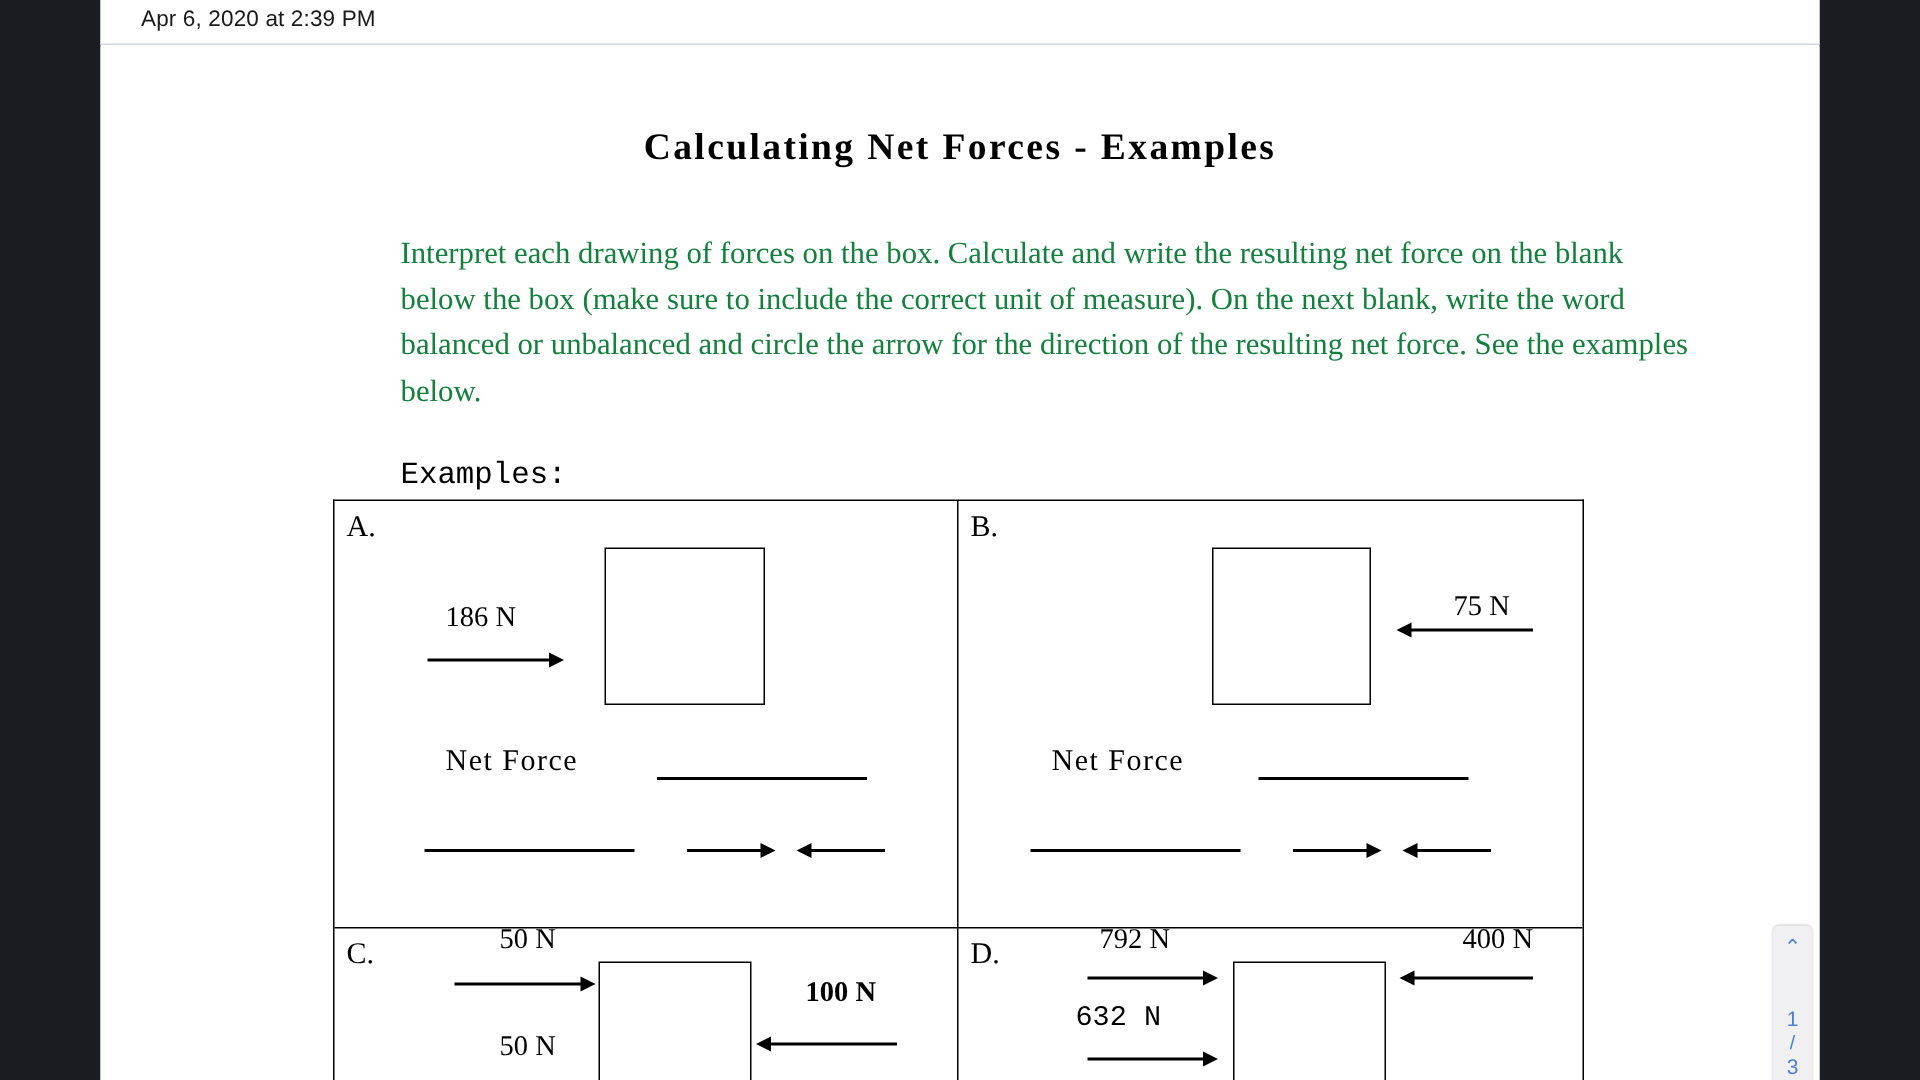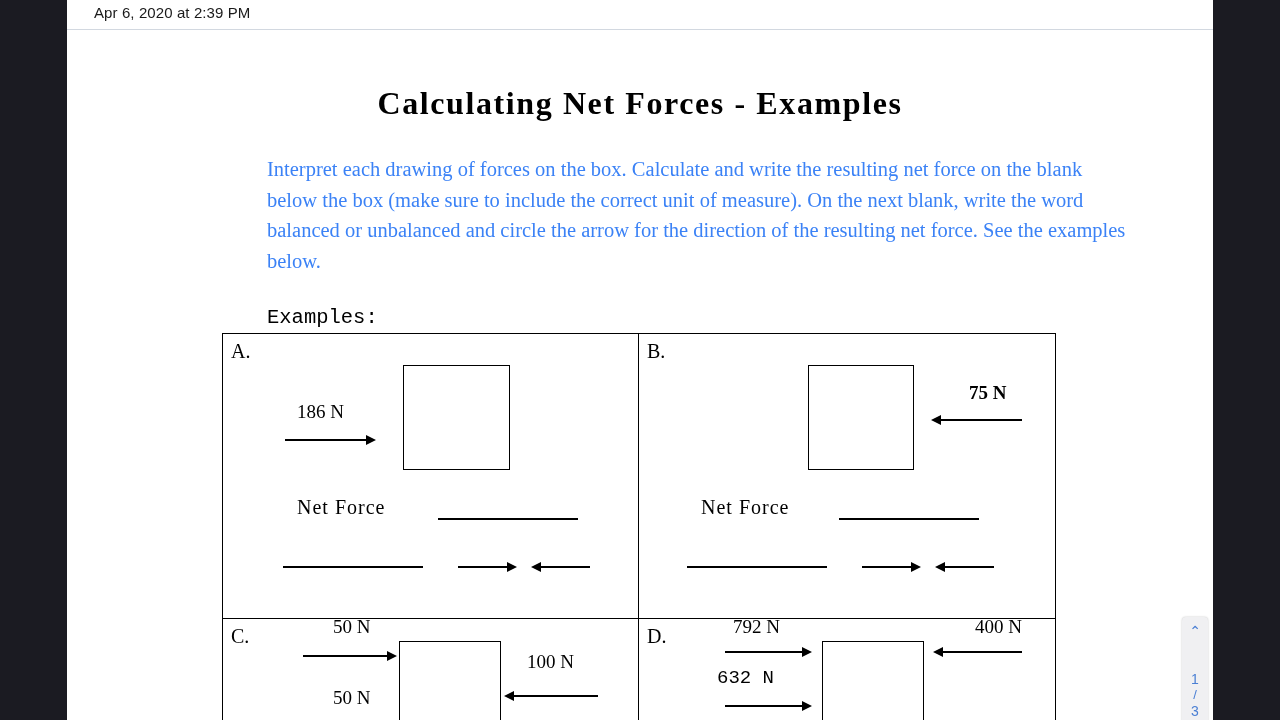--- a/index.html
+++ b/index.html
@@ -53,33 +53,33 @@
     width: 1146px;
     height: 689px;
     background: #ffffff;
   }
   #doc-title {
     position: absolute;
     left: 0;
     top: 54px;
     width: 1146px;
     text-align: center;
-    font-size: 32px;
+    font-size: 25px;
     font-weight: bold;
     letter-spacing: 1.6px;
     color: #000;
   }
   #intro {
     position: absolute;
     left: 200px;
     top: 123px;
     width: 870px;
     font-size: 20.5px;
     line-height: 30.5px;
-    color: #3b82f6;
+    color: #15803d;
     text-align: left;
   }
   #examples-label {
     position: absolute;
     left: 200px;
     top: 275px;
     font-size: 20.5px;
     color: #000;
     font-family: Liberation Mono, monospace;
   }
@@ -227,21 +227,21 @@
             <div class="plain-line" style="left:60px; top:232px; width:140px;"></div>
             <div class="arrow right" style="left:235px; top:232px; width:50px;"></div>
             <div class="arrow left" style="left:317px; top:232px; width:50px;"></div>
           </div>
 
           <div class="cell">
             <div class="cell-letter">B.</div>
 
             <div class="force-box" style="left:169px; top:31px; width:104px; height:103px;"></div>
 
-            <div class="flabel" style="left:330px; top:48px;font-weight:bold;">75  N</div>
+            <div class="flabel" style="left:330px; top:60px;">75  N</div>
             <div class="arrow left" style="left:301px; top:85px; width:82px;"></div>
 
             <div class="netforce-text" style="left:62px; top:162px;">Net   Force</div>
             <div class="plain-line" style="left:200px; top:184px; width:140px;"></div>
 
             <div class="plain-line" style="left:48px; top:232px; width:140px;"></div>
             <div class="arrow right" style="left:223px; top:232px; width:50px;"></div>
             <div class="arrow left" style="left:305px; top:232px; width:50px;"></div>
           </div>
         </div>
@@ -251,21 +251,21 @@
           <div class="cell left">
             <div class="cell-letter">C.</div>
 
             <div class="force-box" style="left:176px; top:22px; width:100px; height:102px;"></div>
 
             <div class="flabel" style="left:110px; top:-3px;">50 N</div>
             <div class="arrow right" style="left:80px; top:36px; width:85px;"></div>
 
             <div class="flabel" style="left:110px; top:68px;">50 N</div>
 
-            <div class="flabel" style="left:304px; top:32px;">100 N</div>
+            <div class="flabel" style="left:314px; top:32px;font-weight:bold;">100 N</div>
             <div class="arrow left" style="left:290px; top:76px; width:85px;"></div>
           </div>
 
           <div class="cell">
             <div class="cell-letter">D.</div>
 
             <div class="force-box" style="left:183px; top:22px; width:100px; height:102px;"></div>
 
             <div class="flabel" style="left:94px; top:-3px;text-align:right;">792 N</div>
             <div class="arrow right" style="left:86px; top:32px; width:78px;"></div>

